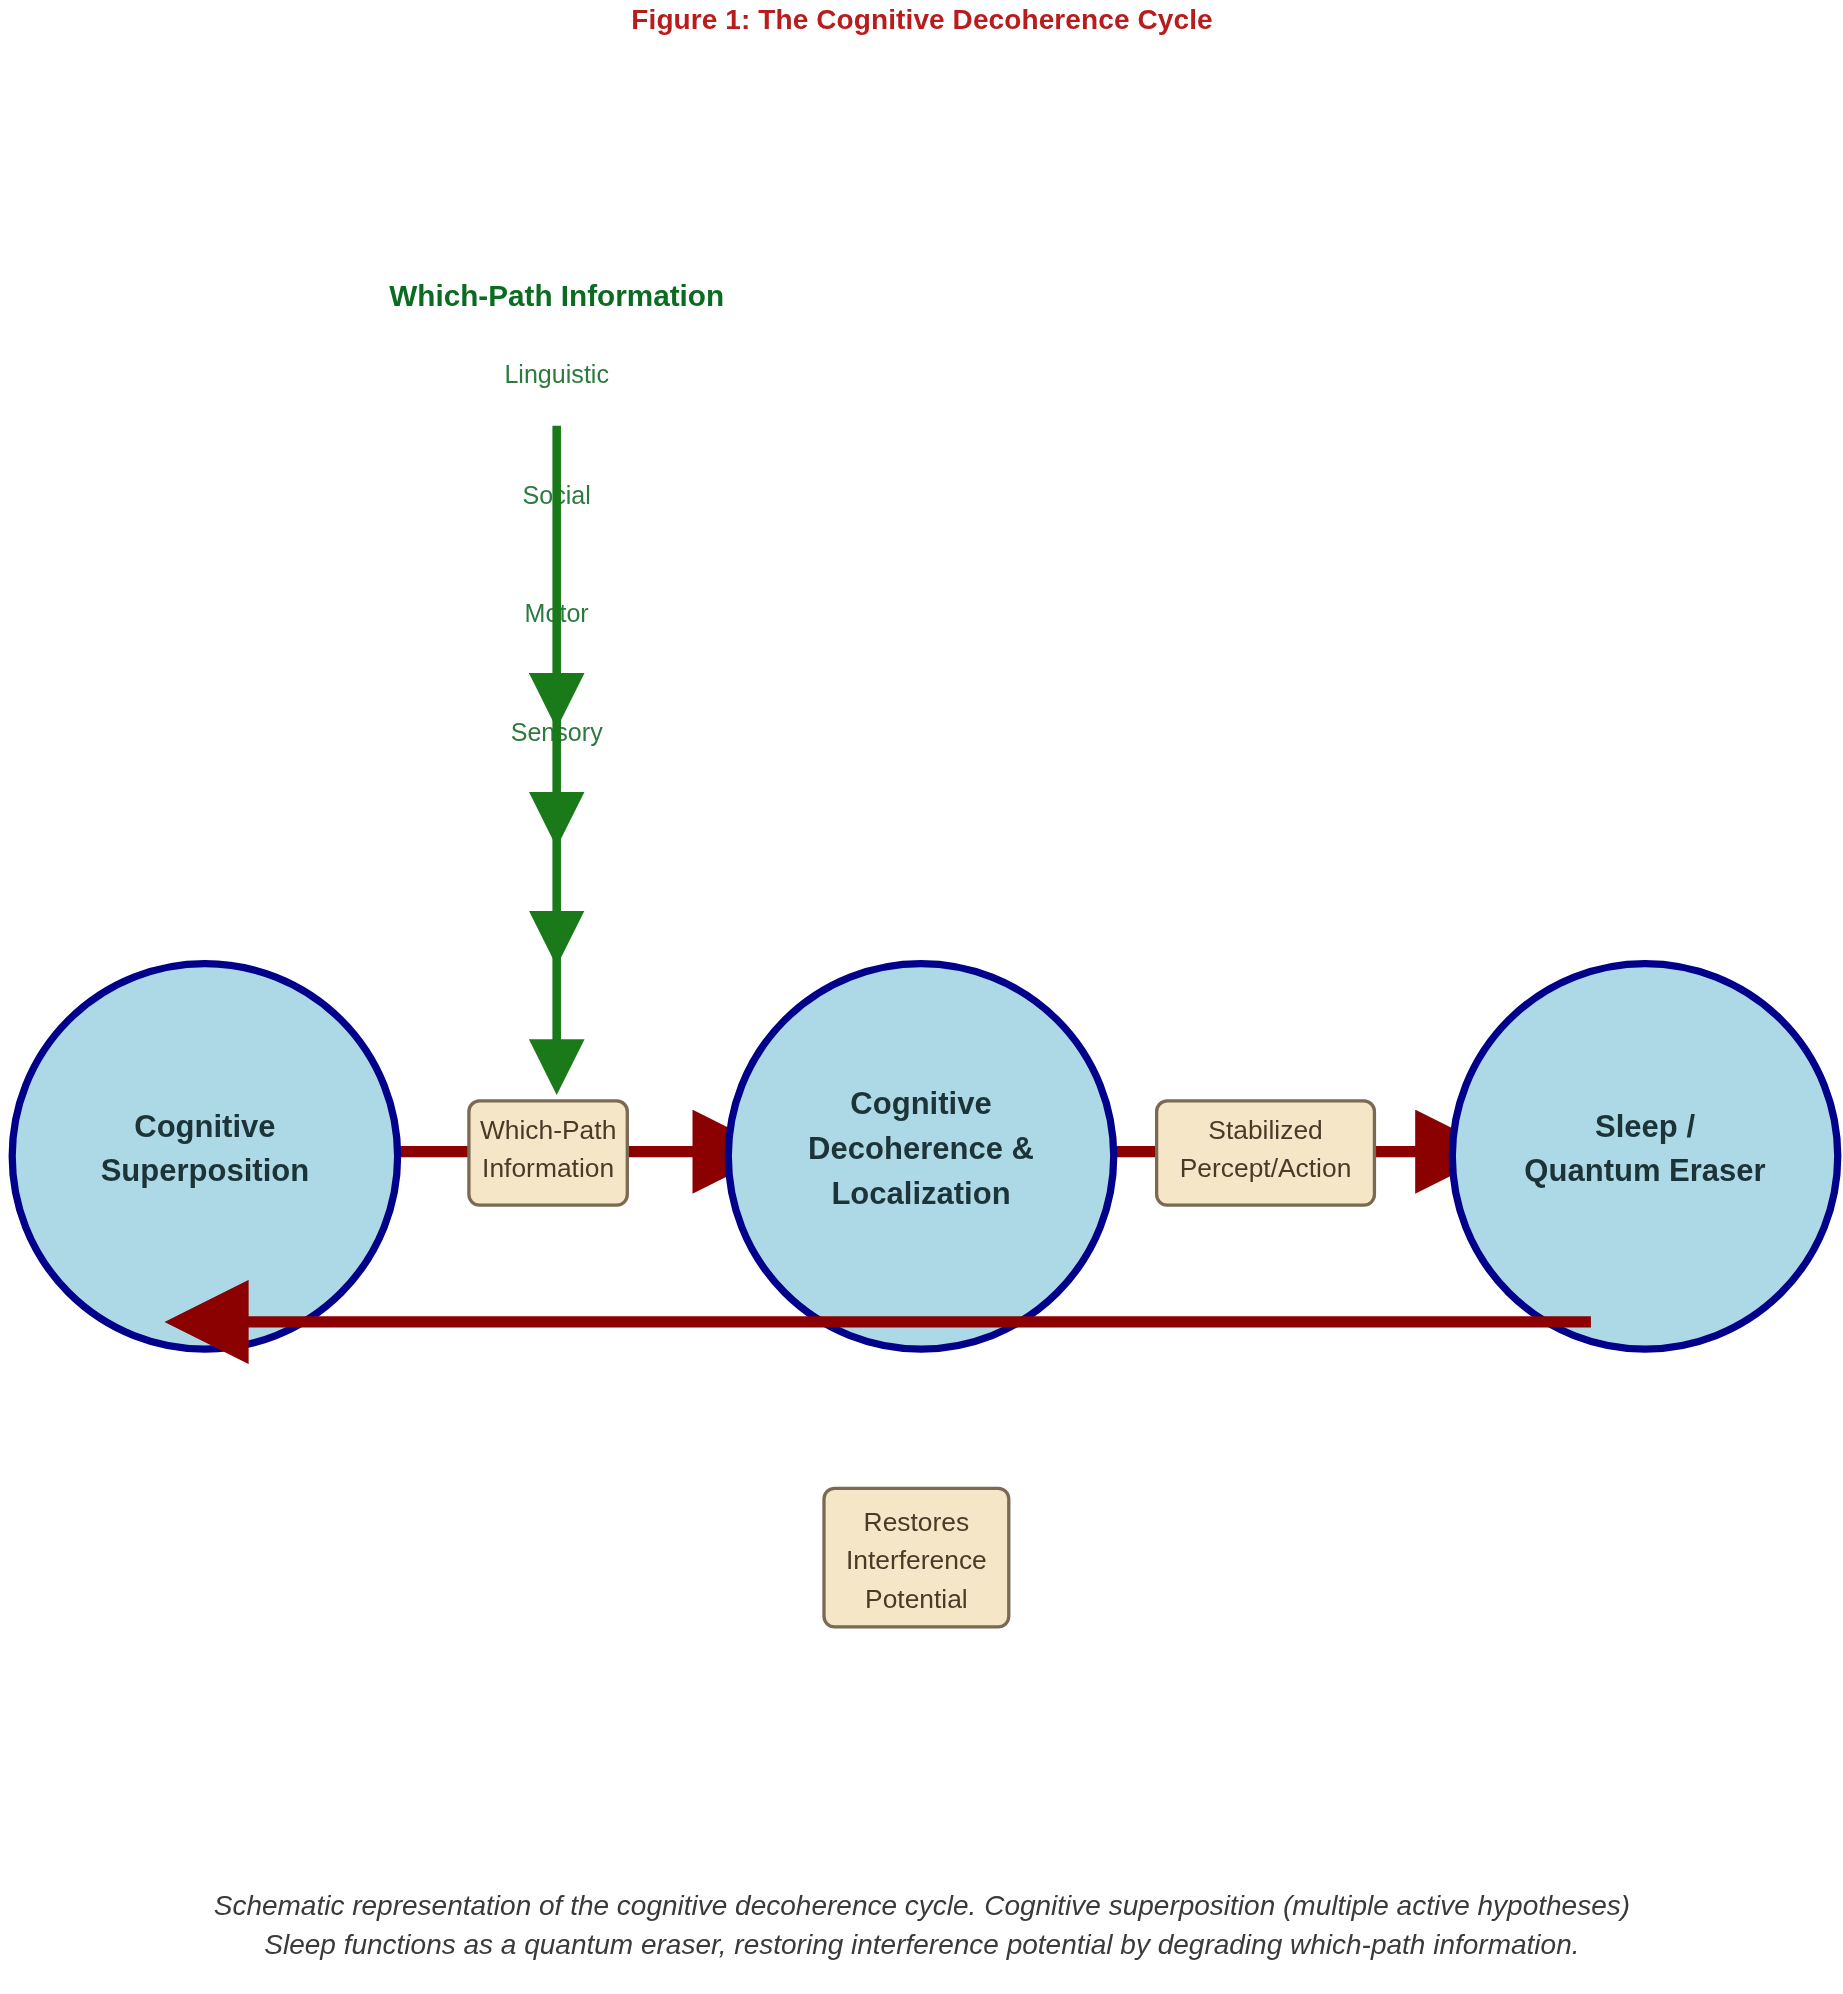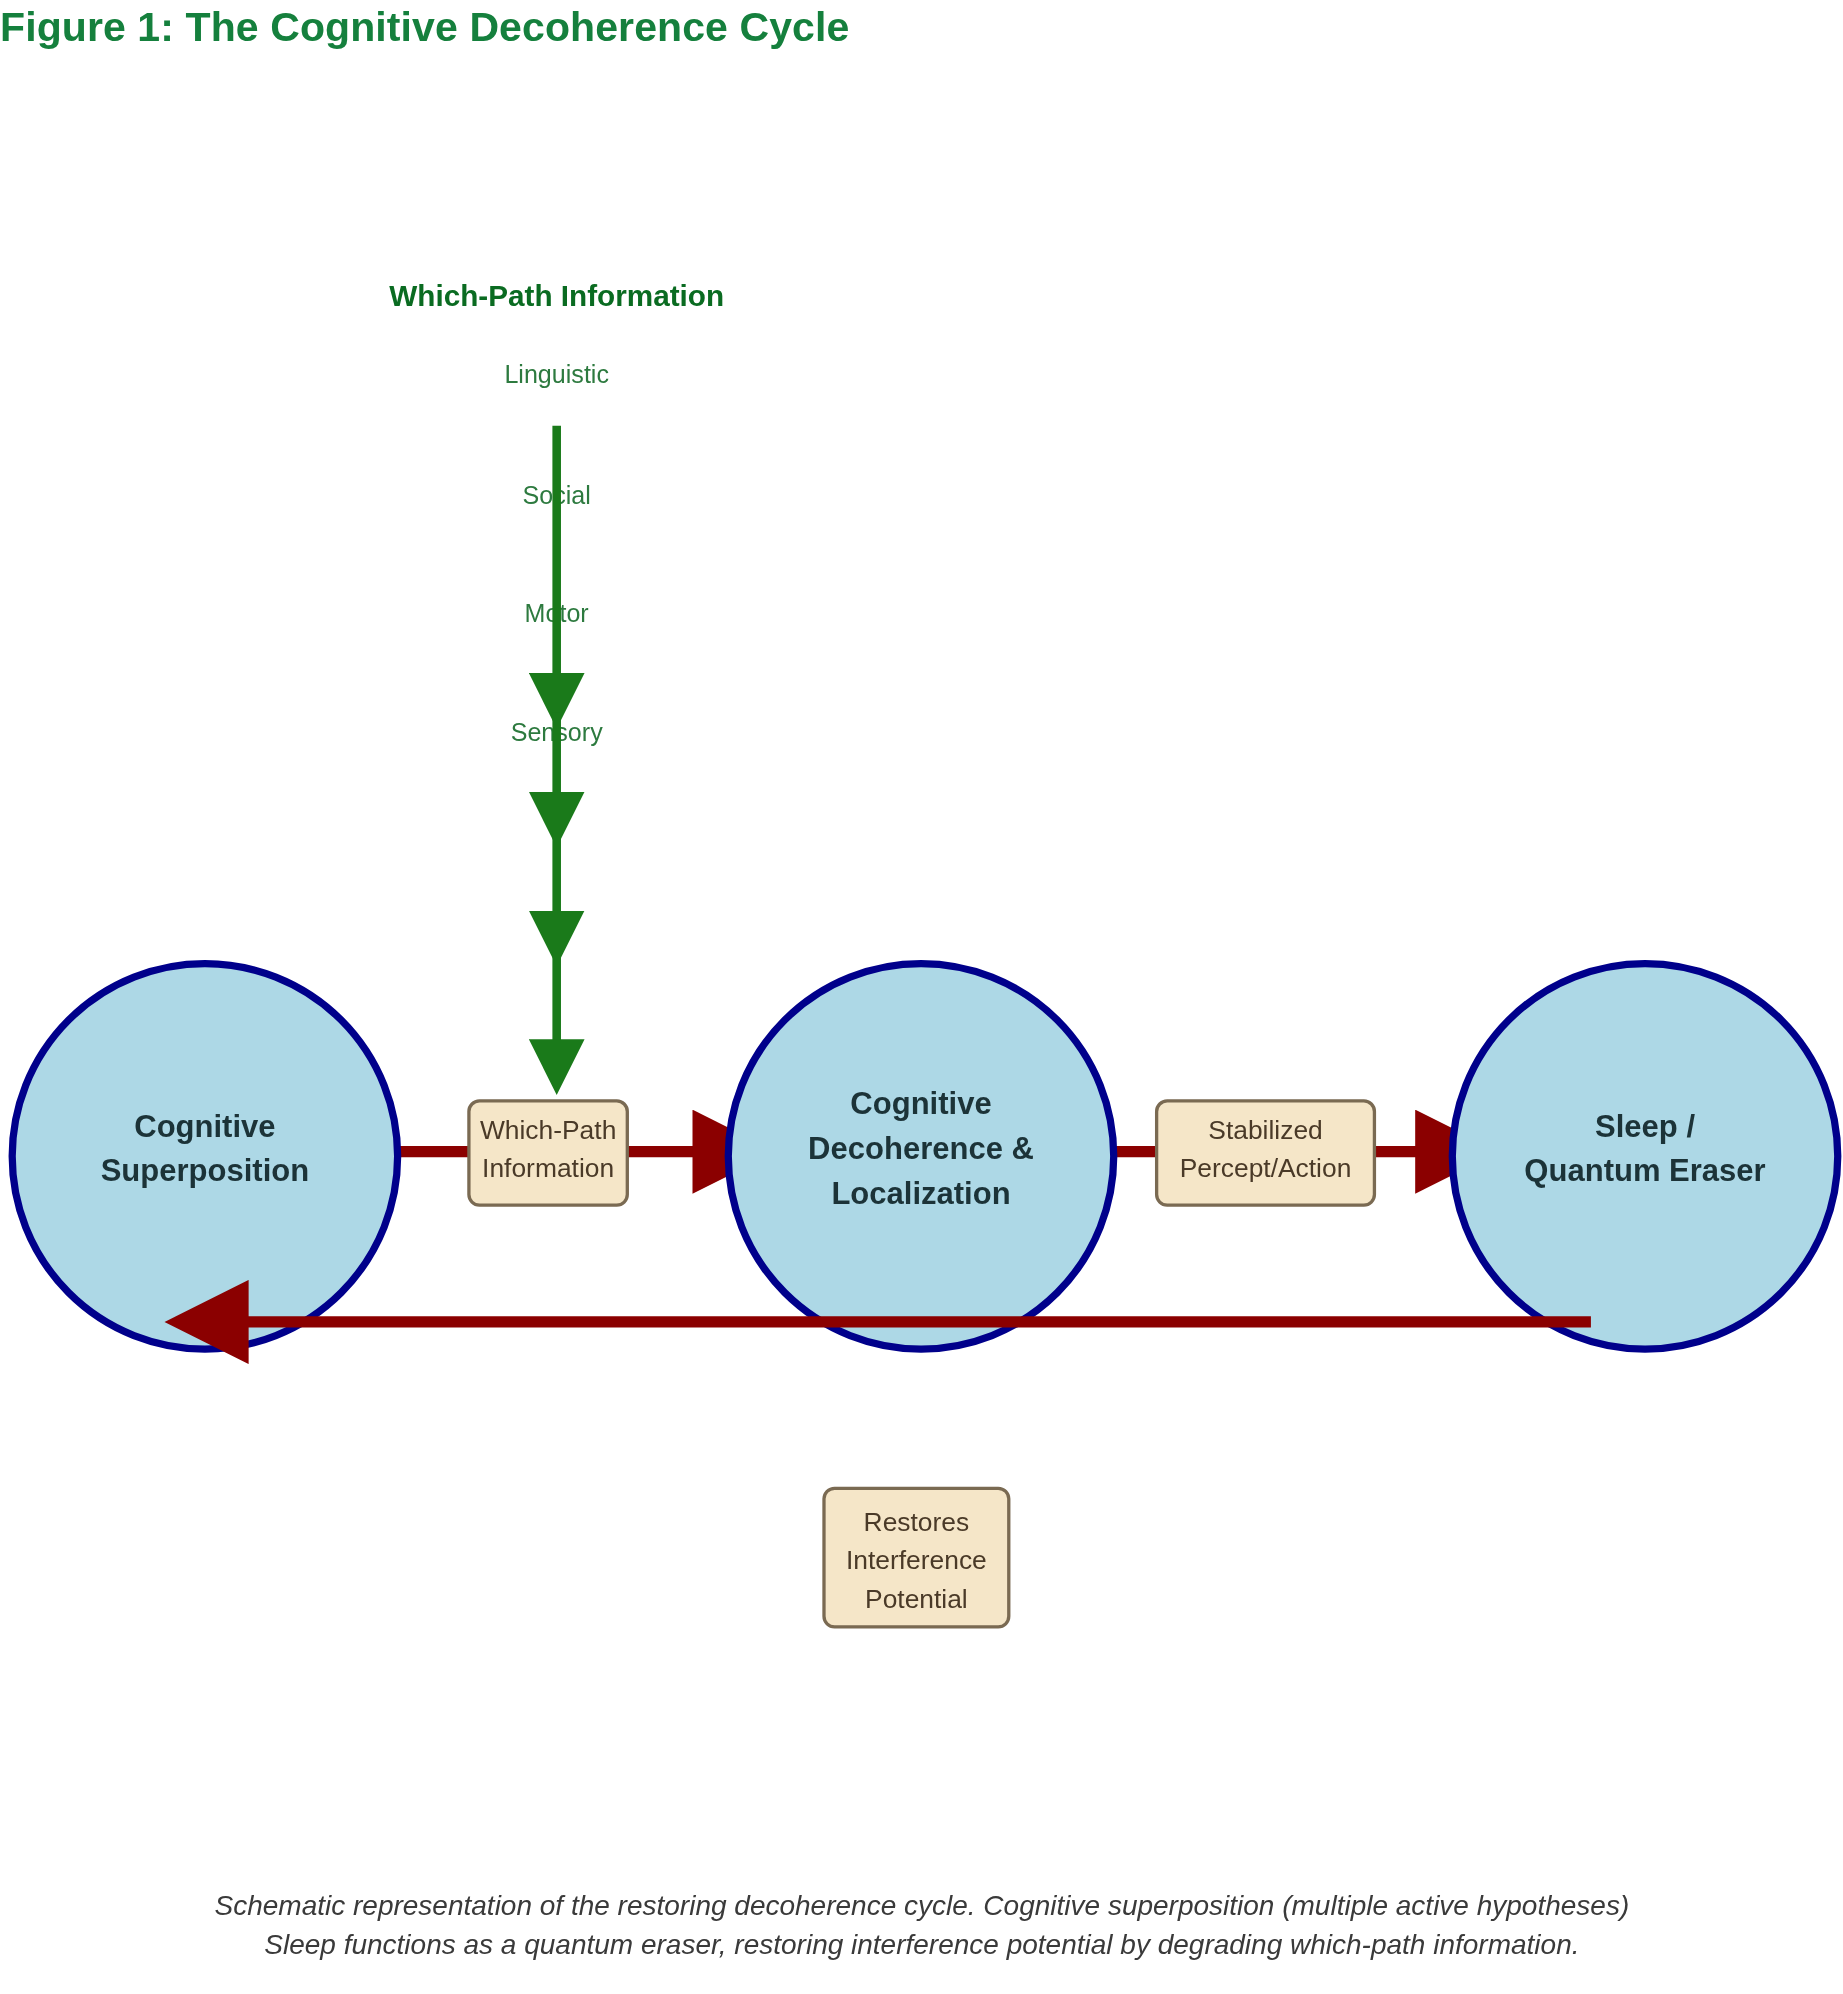--- a/index.html
+++ b/index.html
@@ -12,23 +12,24 @@
     height: 1995px;
     position: relative;
     font-family: "Liberation Sans", sans-serif;
     overflow: hidden;
   }
   #figure-title {
     position: absolute;
     left: 0;
     top: 4px;
     width: 1844px;
-    font-size: 41px;
+    text-align: center;
+    font-size: 28px;
     font-weight: bold;
-    color: #15803d;
+    color: #b91c1c;
     letter-spacing: 0.1px;
   }
   #diagram-canvas {
     position: absolute;
     left: 0;
     top: 0;
     width: 1844px;
     height: 1848px;
   }
   #figure-caption {
@@ -125,16 +126,16 @@
   <g>
     <rect x="1248" y="2255" width="280" height="210" rx="16" ry="16" fill="#F5E6C8" stroke="#7a6a52" stroke-width="5"></rect>
     <text class="svg-text" x="1388" y="2320" text-anchor="middle" font-size="40" fill="#4a3a28">Restores</text>
     <text class="svg-text" x="1388" y="2378" text-anchor="middle" font-size="40" fill="#4a3a28">Interference</text>
     <text class="svg-text" x="1388" y="2436" text-anchor="middle" font-size="40" fill="#4a3a28">Potential</text>
   </g>
 
 </svg>
 
 <div id="figure-caption">
-  <div>Schematic representation of the restoring decoherence cycle. Cognitive superposition (multiple active hypotheses)</div>
+  <div>Schematic representation of the cognitive decoherence cycle. Cognitive superposition (multiple active hypotheses)</div>
   <div>Sleep functions as a quantum eraser, restoring interference potential by degrading which-path information.</div>
 </div>
 
 
 </body></html>

